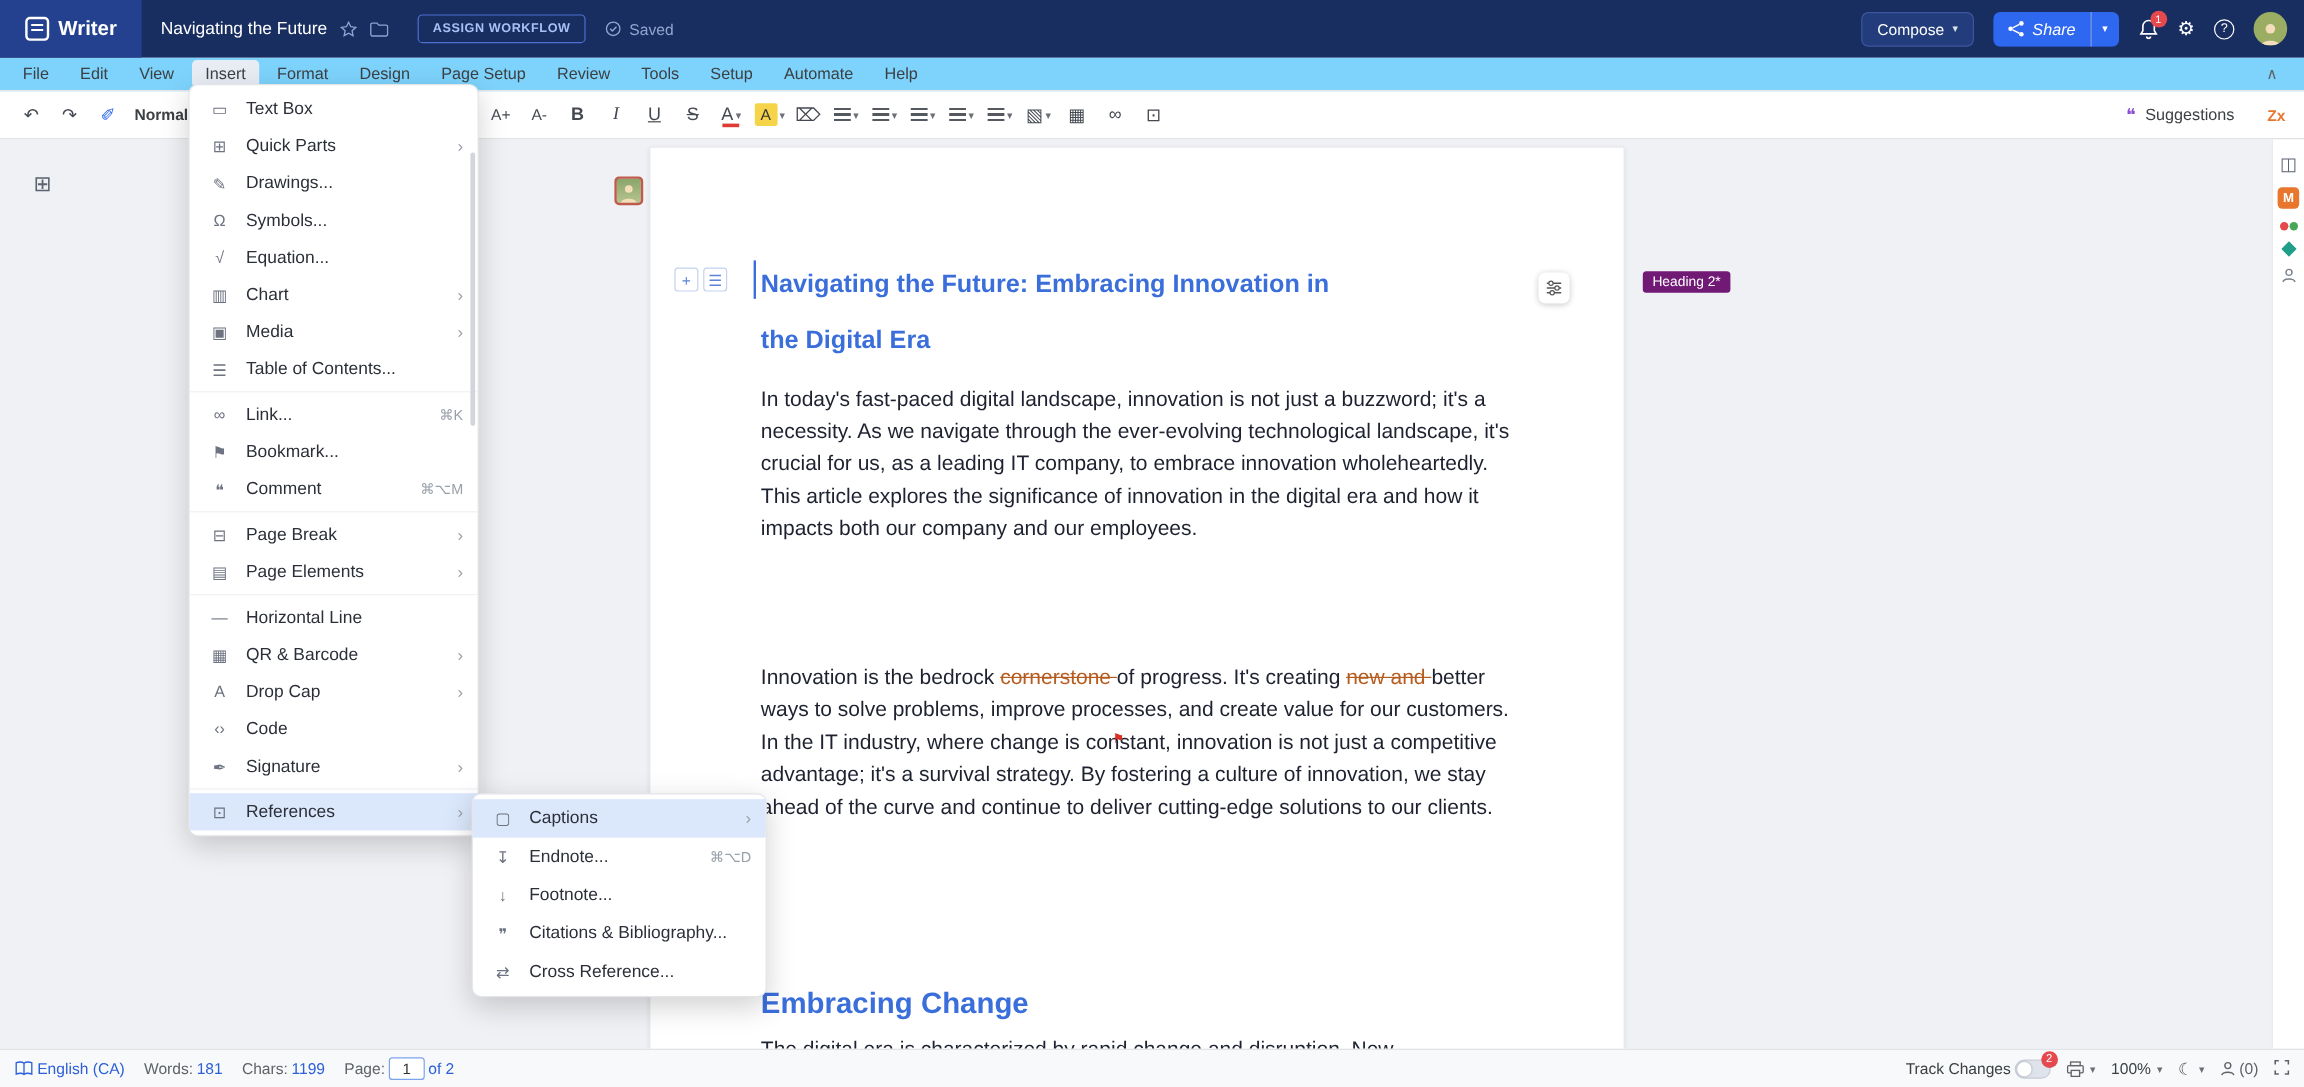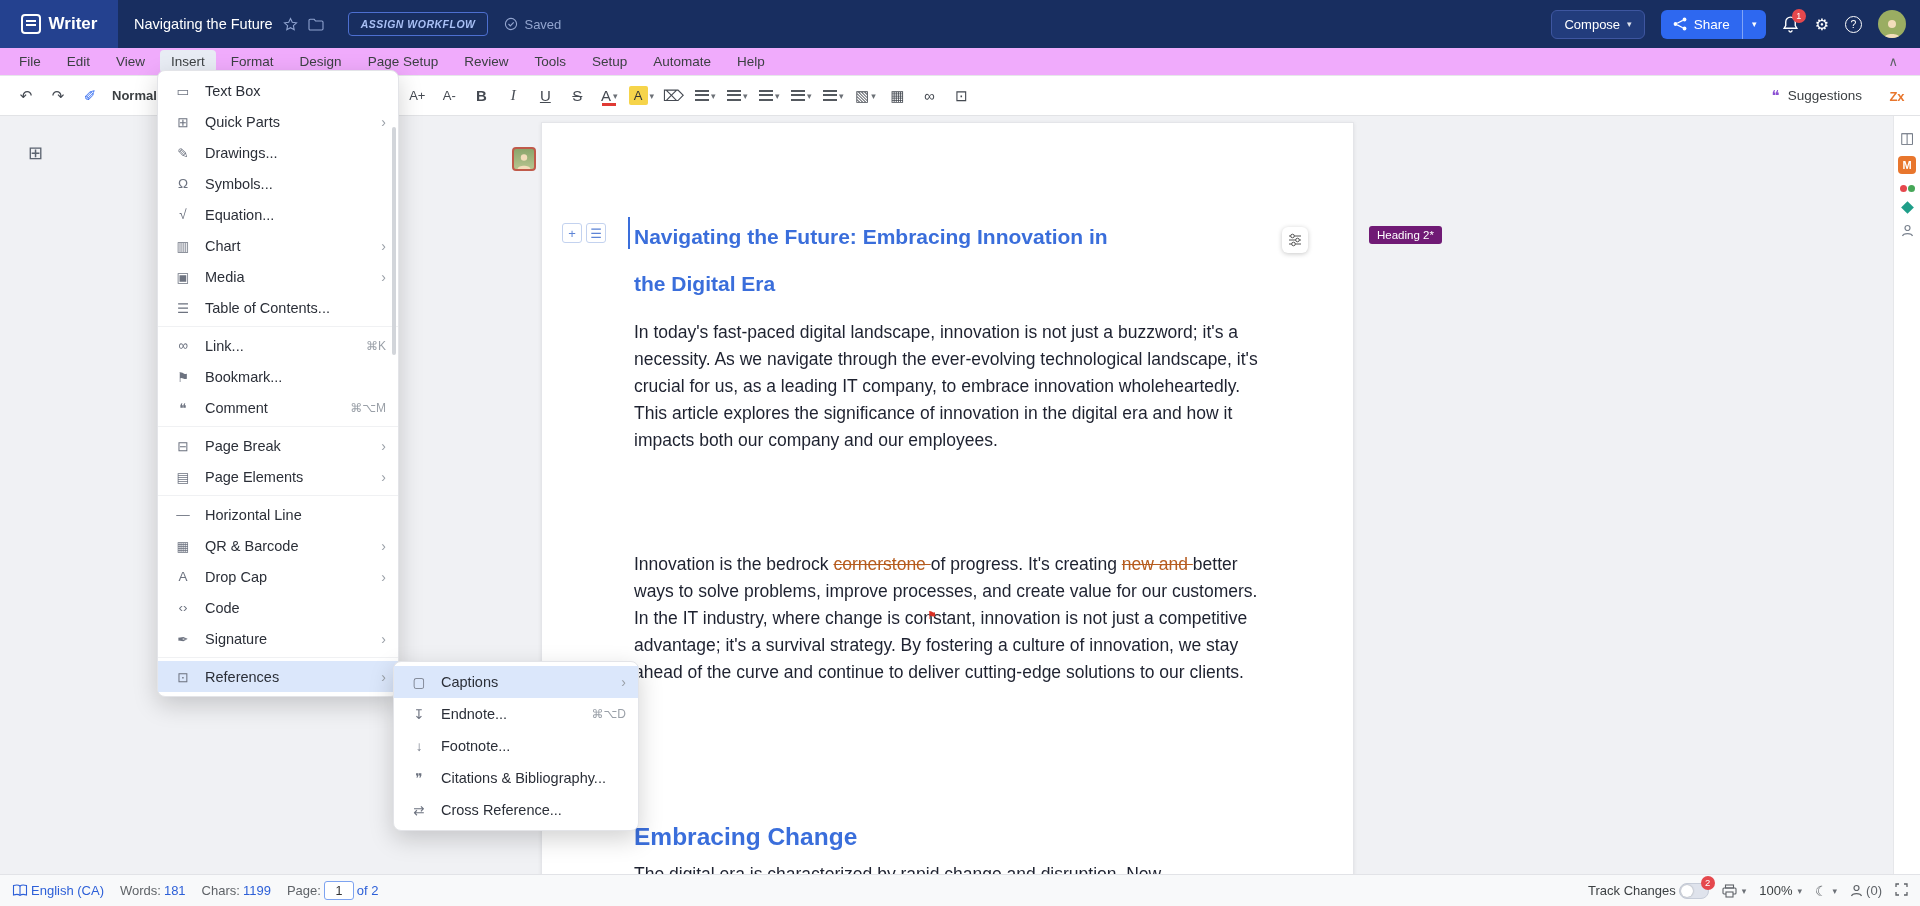--- a/index.html
+++ b/index.html
@@ -7,36 +7,36 @@
   body { font-family:"Liberation Sans", sans-serif; background:#f0f1f4; position:relative; }
 
   
   .topbar { position:absolute; top:0; left:0; right:0; height:48px; background:#182e60; display:flex; align-items:center; color:#fff; z-index:20; }
   .logo { width:118px; height:48px; background:#24418f; display:flex; align-items:center; justify-content:center; gap:8px; font-size:17px; font-weight:bold; flex:none; }
   .logo-ico { width:20px; height:20px; border:2px solid #fff; border-radius:4px; position:relative; }
   .logo-ico::after { content:""; position:absolute; left:3px; top:4px; width:10px; height:7px;
     background:repeating-linear-gradient(to bottom,#fff 0 1.6px,transparent 1.6px 4px); }
   .doc-title { margin-left:16px; font-size:14.5px; color:#fff; white-space:nowrap; }
   .top-ico { margin-left:10px; display:flex; align-items:center; }
-  .assign { margin-left:24px; background:transparent; border:1px solid #4d6fd0; color:#a9c0f5; font-size:10.5px; font-weight:700; letter-spacing:.5px; padding:5px 12px; border-radius:4px; font-family:inherit; cursor:pointer;font-style:italic; }
+  .assign { margin-left:24px; background:transparent; border:1px solid #4d6fd0; color:#a9c0f5; font-size:10.5px; font-weight:700; letter-spacing:.5px; padding:5px 12px; border-radius:4px; font-family:inherit; cursor:pointer; }
   .saved { margin-left:16px; display:flex; align-items:center; gap:6px; color:#93a5cf; font-size:13px; }
   .top-right { margin-left:auto; display:flex; align-items:center; gap:16px; padding-right:14px; }
   .compose { background:#223c7c; border:1px solid #3e56a0; color:#fff; font-size:13px; border-radius:6px; padding:6px 12px; display:flex; align-items:center; gap:7px; font-family:inherit; cursor:pointer; }
   .chev-s { font-size:9px; opacity:.85; }
   .share-wrap { display:flex; border-radius:6px; overflow:hidden; cursor:pointer; }
-  .share-main { background:#2e68f0; display:flex; align-items:center; gap:7px; padding:7px 12px; font-size:13.5px; }
+  .share-main { background:#2e68f0; display:flex; align-items:center; gap:7px; padding:7px 12px; font-size:13.5px;font-style:italic; }
   .share-chev { background:#2e68f0; border-left:1px solid rgba(255,255,255,.4); width:24px; display:flex; align-items:center; justify-content:center; font-size:9px; }
   .bell { position:relative; display:flex; }
   .badge-red { position:absolute; top:-6px; right:-7px; min-width:14px; height:14px; border-radius:50%; background:#e5484d; color:#fff; font-size:9px; display:flex; align-items:center; justify-content:center; padding:0 2px; }
   .gear-g { font-size:16px; color:#fff; }
   .help-c { width:17px; height:17px; border:1.4px solid #fff; border-radius:50%; font-size:10.5px; display:flex; align-items:center; justify-content:center; }
   .avatar { width:28px; height:28px; border-radius:50%; background:#9aad62; overflow:hidden; display:flex; align-items:flex-end; justify-content:center; }
 
   
-  .menubar { position:absolute; top:48px; height:28px; left:0; right:0; background:#f0abfc; border-bottom:1px solid #e6e7ea; display:flex; align-items:center; padding:0 8px; gap:4px; z-index:15; }
+  .menubar { position:absolute; top:48px; height:28px; left:0; right:0; background:#7dd3fc; border-bottom:1px solid #e6e7ea; display:flex; align-items:center; padding:0 8px; gap:4px; z-index:15; }
   .mb-item { font-size:13.5px; color:#3c4043; padding:4px 11px; border-radius:4px; cursor:pointer; white-space:nowrap; }
   .mb-item.active { background:#e8ecf4; }
   .mb-caret { margin-left:auto; color:#5f6368; font-size:13px; padding-right:14px; cursor:pointer; }
 
   
   .toolbar { position:absolute; top:76px; height:40px; left:0; right:0; background:#fff; border-bottom:1px solid #e2e3e6; display:flex; align-items:center; padding:0 10px; z-index:10; }
   .tbtn { min-width:26px; height:28px; display:flex; align-items:center; justify-content:center; border-radius:4px; color:#454a52; font-size:15px; margin:0 3px; cursor:pointer; position:relative; }
   .tbtn.blue { color:#2e68f0; }
   .bold { font-weight:800; }
   .ital { font-style:italic; font-family:"Liberation Serif", serif; }

